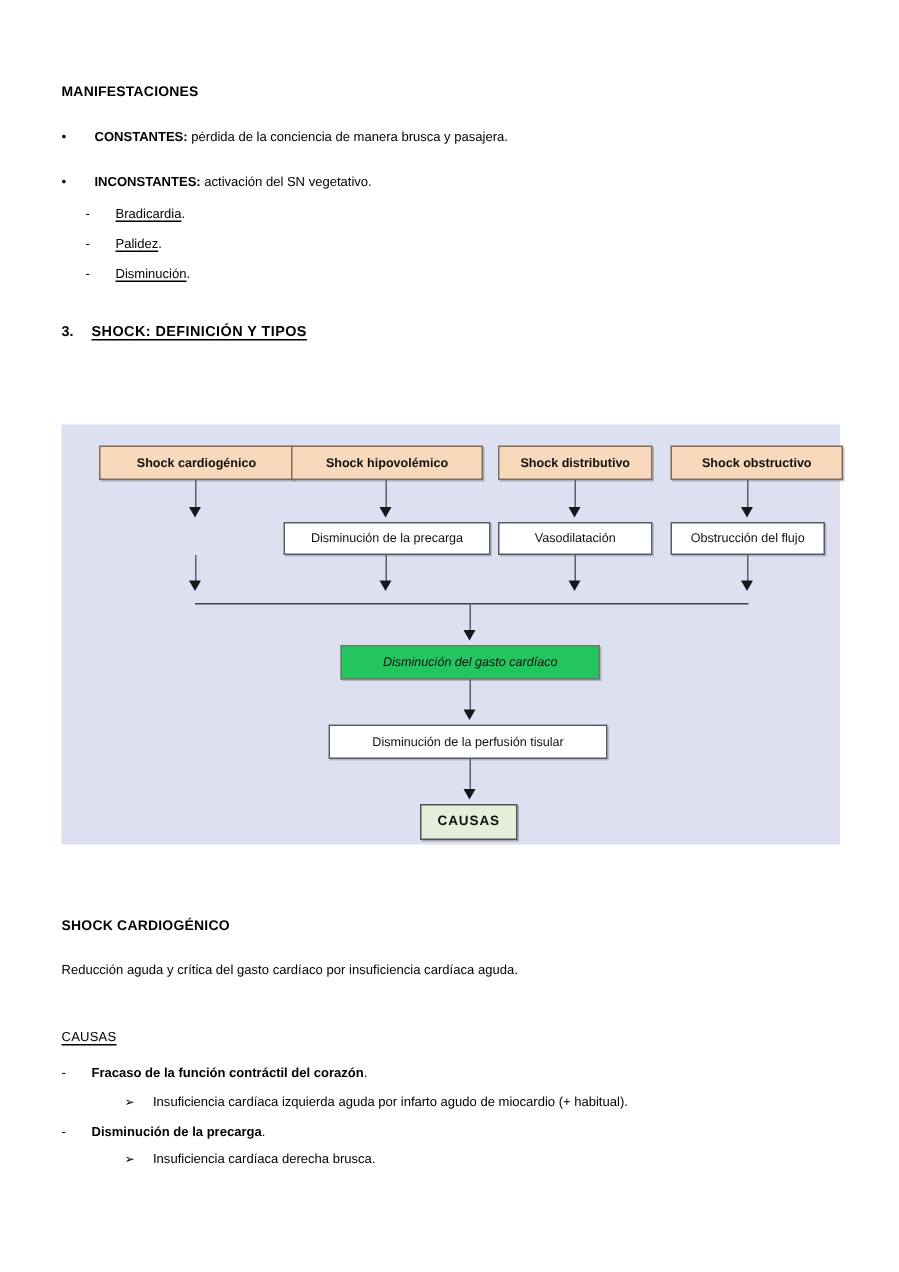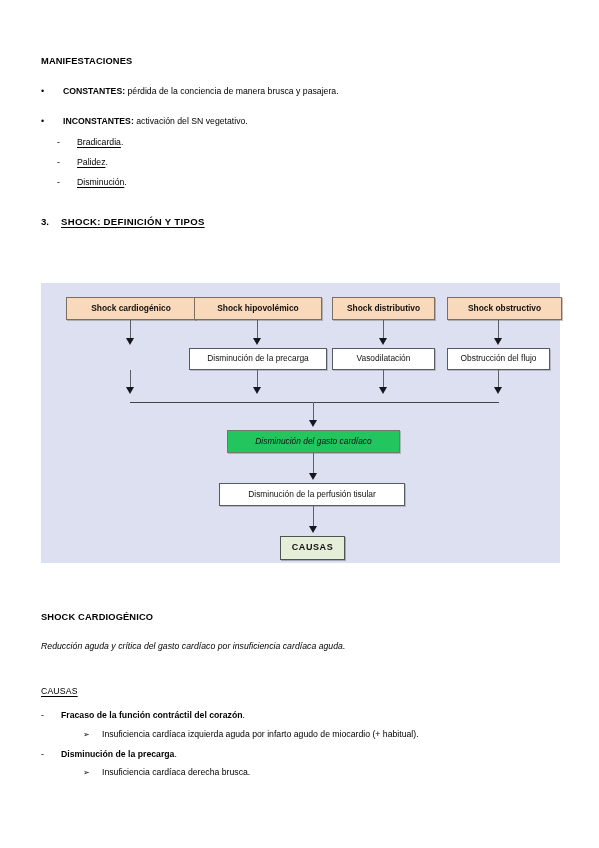--- a/index.html
+++ b/index.html
@@ -222,21 +222,21 @@
     <div class="node node-mid" style="left:178px; top:200px; width:186px; height:23px;">Disminución de la perfusión tisular</div>
 
     <div class="vline" style="left:272px; top:223px; height:24px;"></div>
     <div class="arrowhead" style="left:268px; top:243px;"></div>
 
     <div class="node node-shock" style="left:239px; top:253px; width:65px; height:24px;">CAUSAS</div>
   </div>
 
   <div class="h-sub" style="left:41px; top:612px;">SHOCK CARDIOGÉNICO</div>
 
-  <div class="para" style="left:41px; top:638px; width:510px;font-style:italic;">Reducción aguda y crítica del gasto cardíaco por insuficiencia cardíaca aguda.</div>
+  <div class="para" style="left:41px; top:638px; width:510px;">Reducción aguda y crítica del gasto cardíaco por insuficiencia cardíaca aguda.</div>
 
   <div class="h-sub u-line" style="left:41px; top:686px; font-weight:normal; font-size:8.7px;">CAUSAS</div>
 
   <div class="bullet-row" style="left:41px; top:710px;">
     <span class="bullet-mark mark-dash">-</span>
     <span><b>Fracaso de la función contráctil del corazón</b><span>.</span></span>
   </div>
 
   <div class="bullet-row" style="left:83px; top:729px;">
     <span class="bullet-mark mark-arrow">➢</span>

